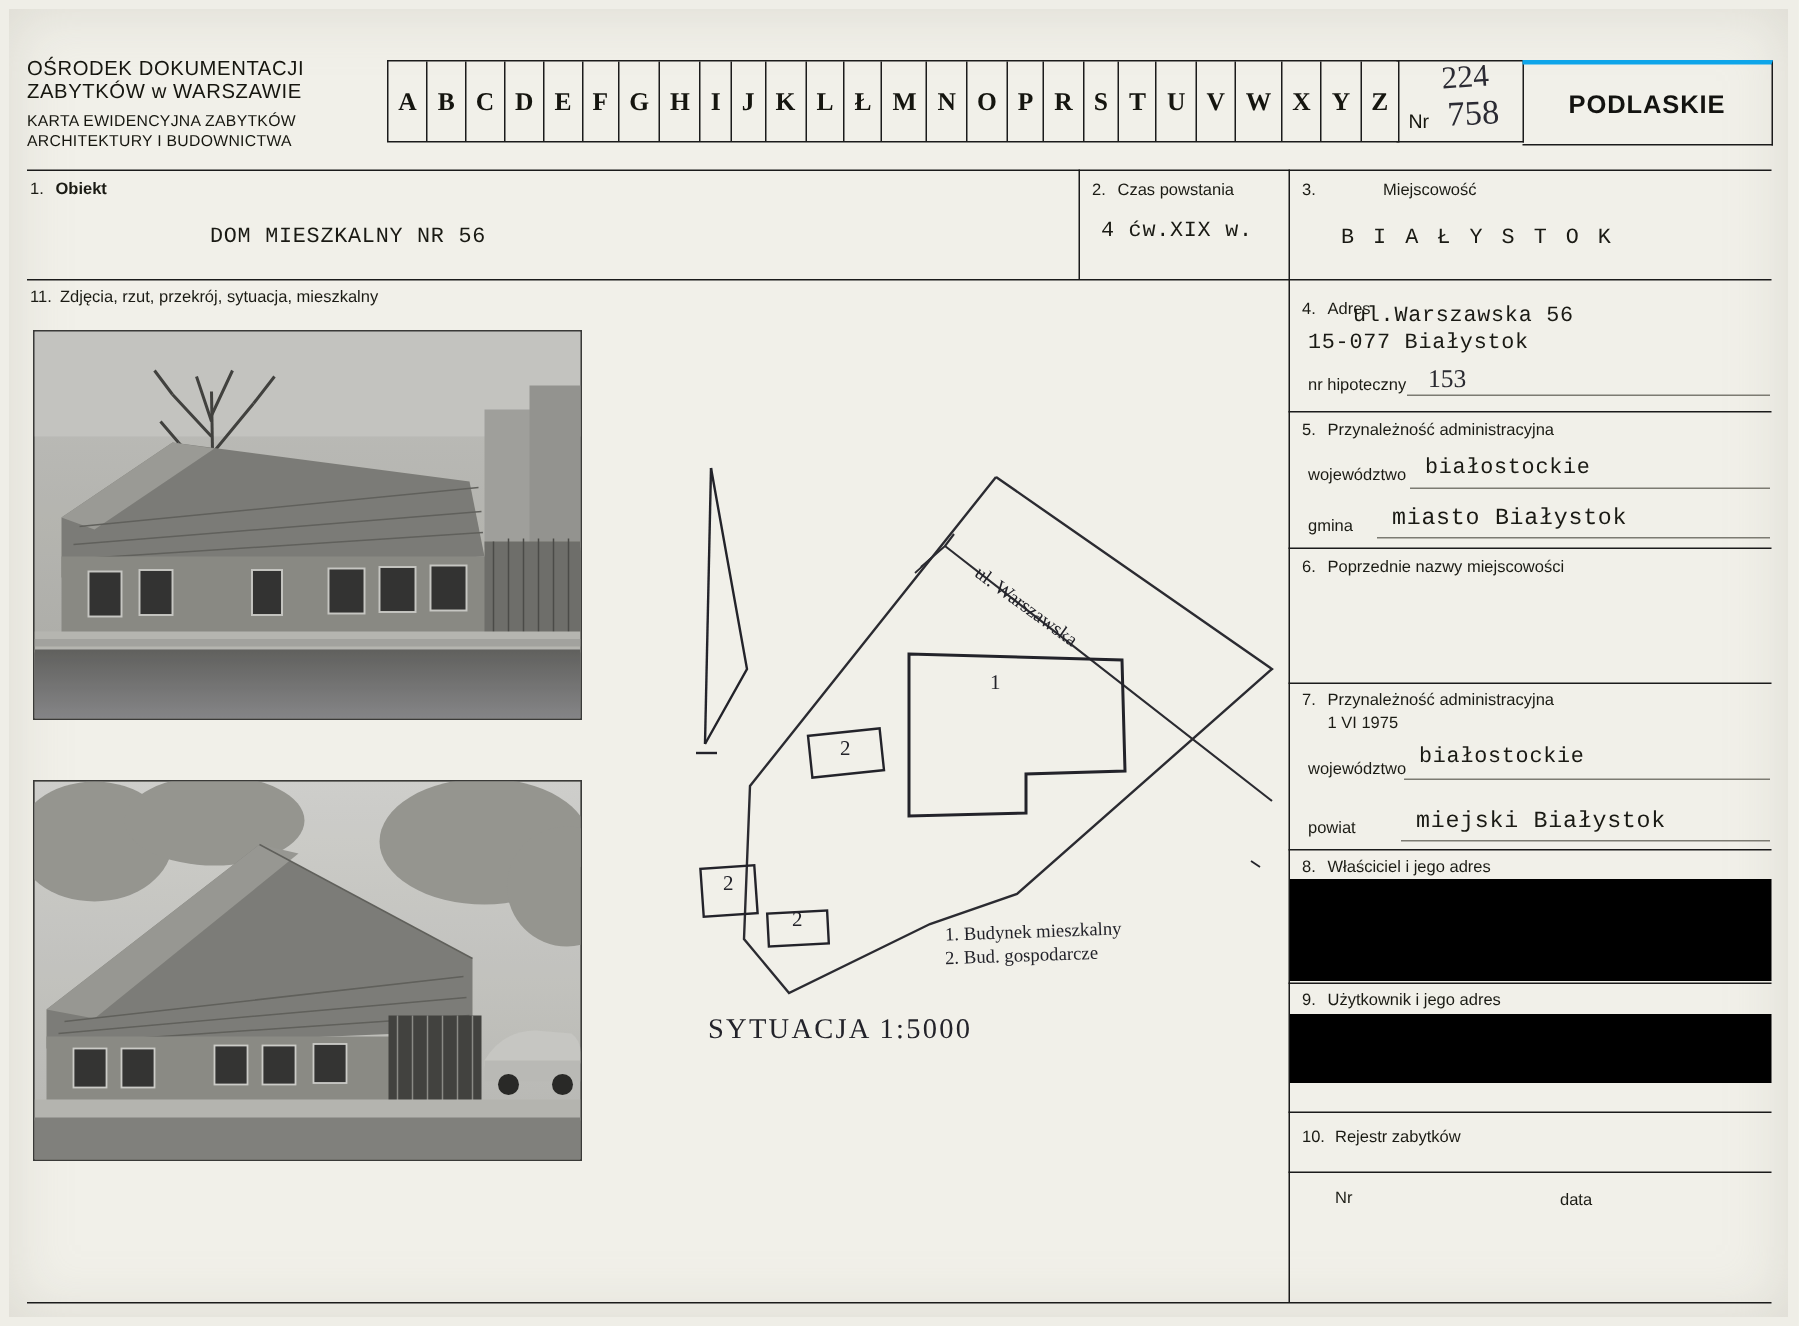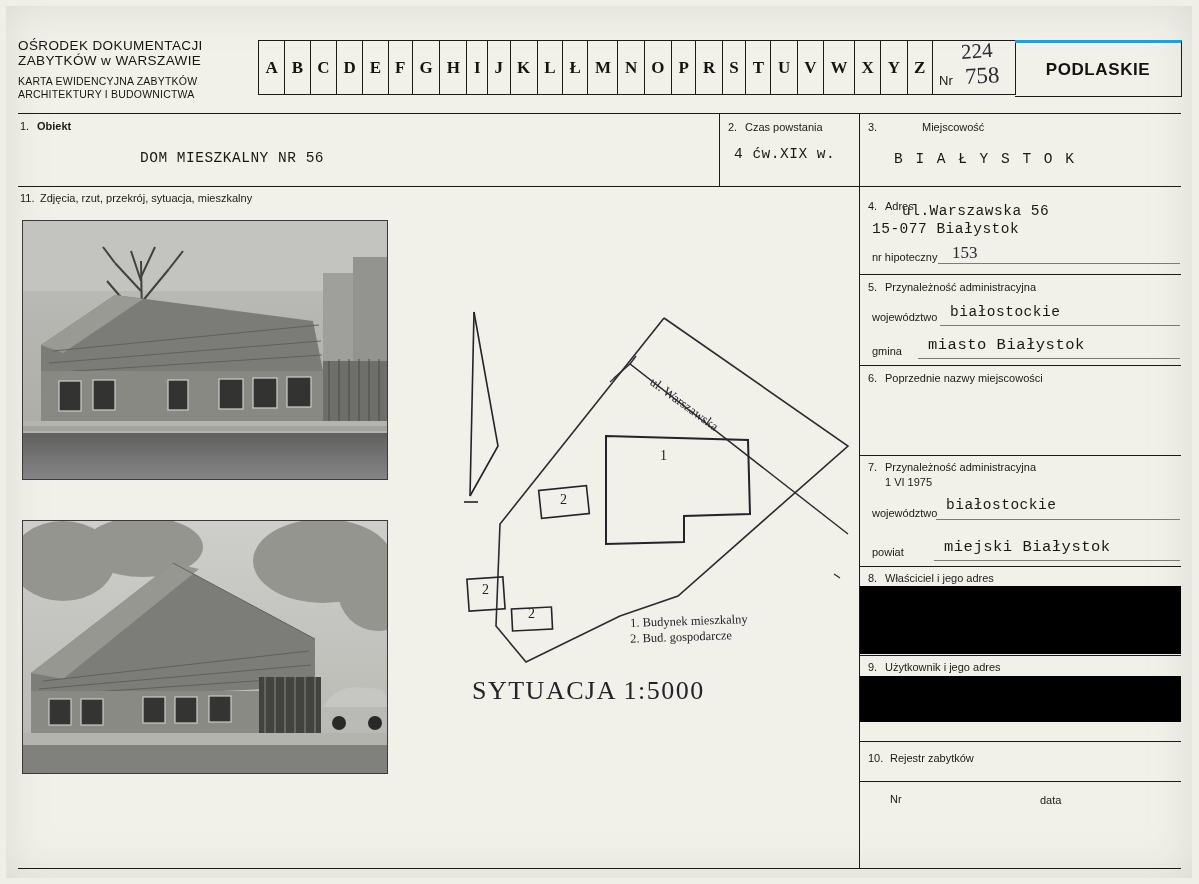--- a/index.html
+++ b/index.html
@@ -162,21 +162,21 @@
   
   #mapwrap {
     position: absolute;
     left: 378px; top: 196px;
     width: 480px; height: 672px;
   }
   #mapcap {
     position: absolute;
     left: 94px; top: 480px;
     font-family: "Liberation Serif", serif;
-    font-size: 26px;
+    font-size: 19px;
     letter-spacing: 1.5px;
     color: #23232a;
   }
   .mapnote {
     position: absolute;
     font-family: "Liberation Serif", serif;
     font-size: 12.5px;
     color: #23232a;
     transform: rotate(-2deg);
   }

